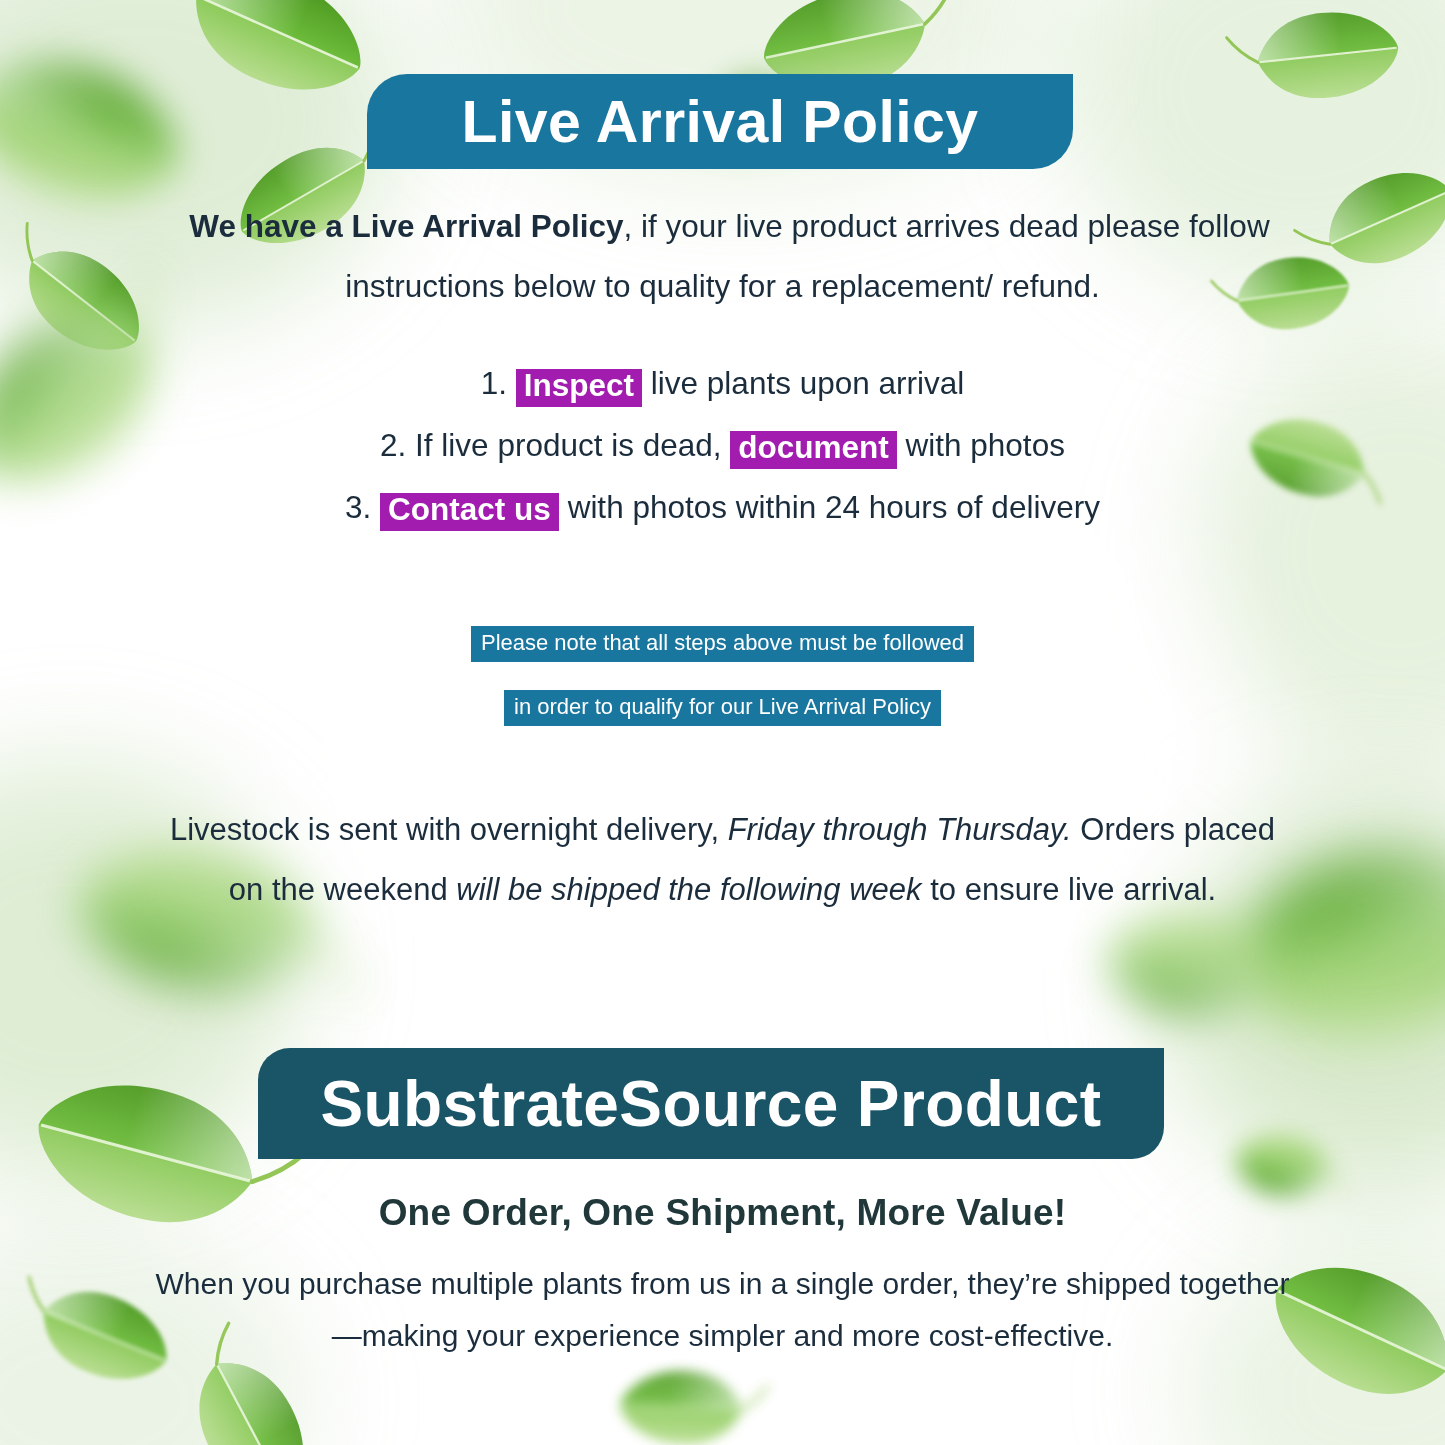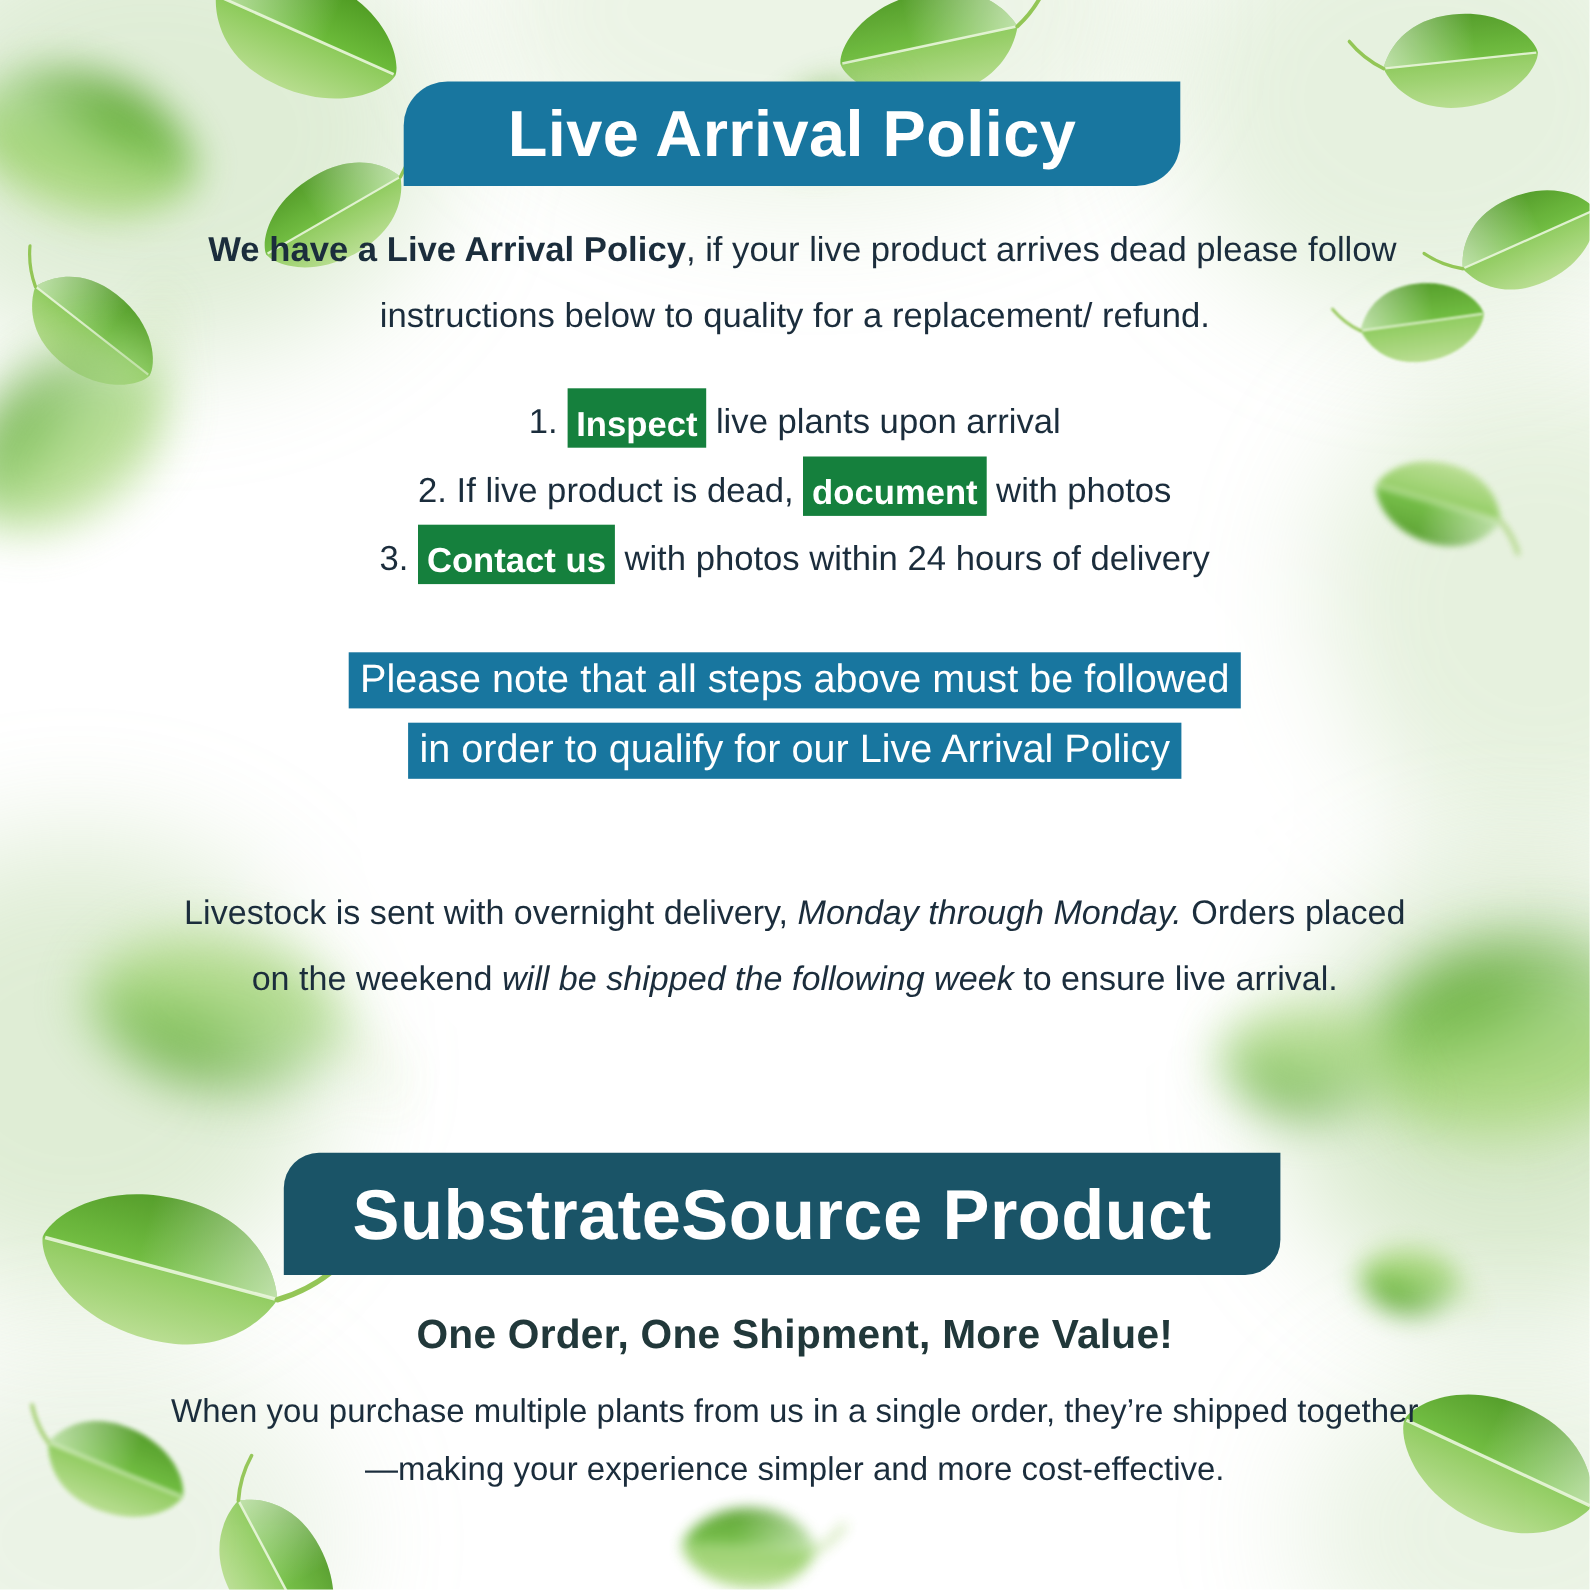--- a/index.html
+++ b/index.html
@@ -61,34 +61,34 @@
     position:absolute;
     left:150px; top:352px; width:1145px;
     text-align:center;
     color:#1b2d3c;
     font-size:31.5px;
     line-height:62px;
     list-style:none;
   }
   #steps-list li{ white-space:nowrap; }
   .hl-dark{
-    background:#15803d;
+    background:#a21caf;
     color:#ffffff;
     font-weight:700;
-    padding:16px 8px 5px 8px;
+    padding:0 8px 5px 8px;
     display:inline-block;
     line-height:1.05;
     vertical-align:-2px;
   }
 
   #please-note{
     position:absolute;
-    left:150px; top:585px; width:1145px;
+    left:150px; top:611px; width:1145px;
     text-align:center;
-    font-size:36px;
+    font-size:22px;
     line-height:64px;
   }
   #please-note span{
     background:#18769f;
     color:#ffffff;
     padding:5px 10px 7px 10px;
     display:inline-block;
     line-height:1.08;
   }
 
@@ -559,21 +559,21 @@
   <div id="please-note">
     <div>
       <span>Please note that all steps above must be followed</span>
     </div>
     <div>
       <span>in order to qualify for our Live Arrival Policy</span>
     </div>
   </div>
 
   <p class="body-text" id="shipping-paragraph">
-    <span>Livestock is sent with overnight delivery, </span><i>Monday through Monday.</i><span> Orders placed on the weekend </span><i>will be shipped the following week</i><span> to ensure live arrival.</span>
+    <span>Livestock is sent with overnight delivery, </span><i>Friday through Thursday.</i><span> Orders placed on the weekend </span><i>will be shipped the following week</i><span> to ensure live arrival.</span>
   </p>
 
   <div class="banner" id="substratesource-banner">
     <span>SubstrateSource Product</span>
   </div>
 
   <h2 id="value-heading">One Order, One Shipment, More Value!</h2>
 
   <p class="body-text" id="value-paragraph">When you purchase multiple plants from us in a single order, they’re shipped together—making your experience simpler and more cost-effective.</p>
 

